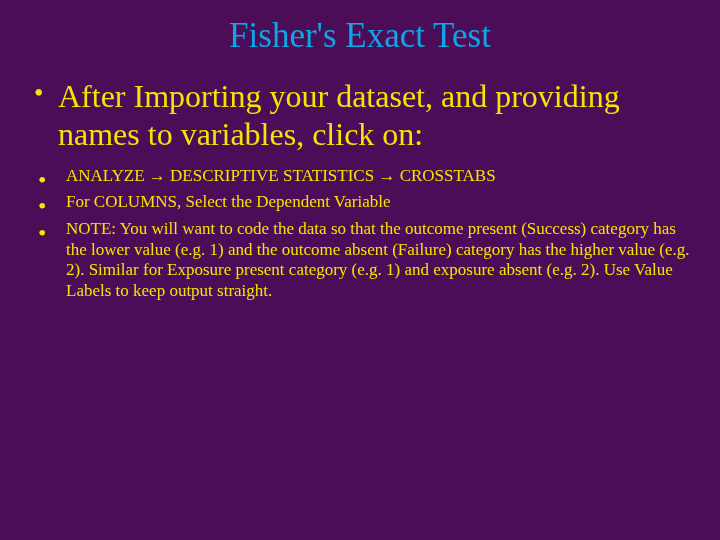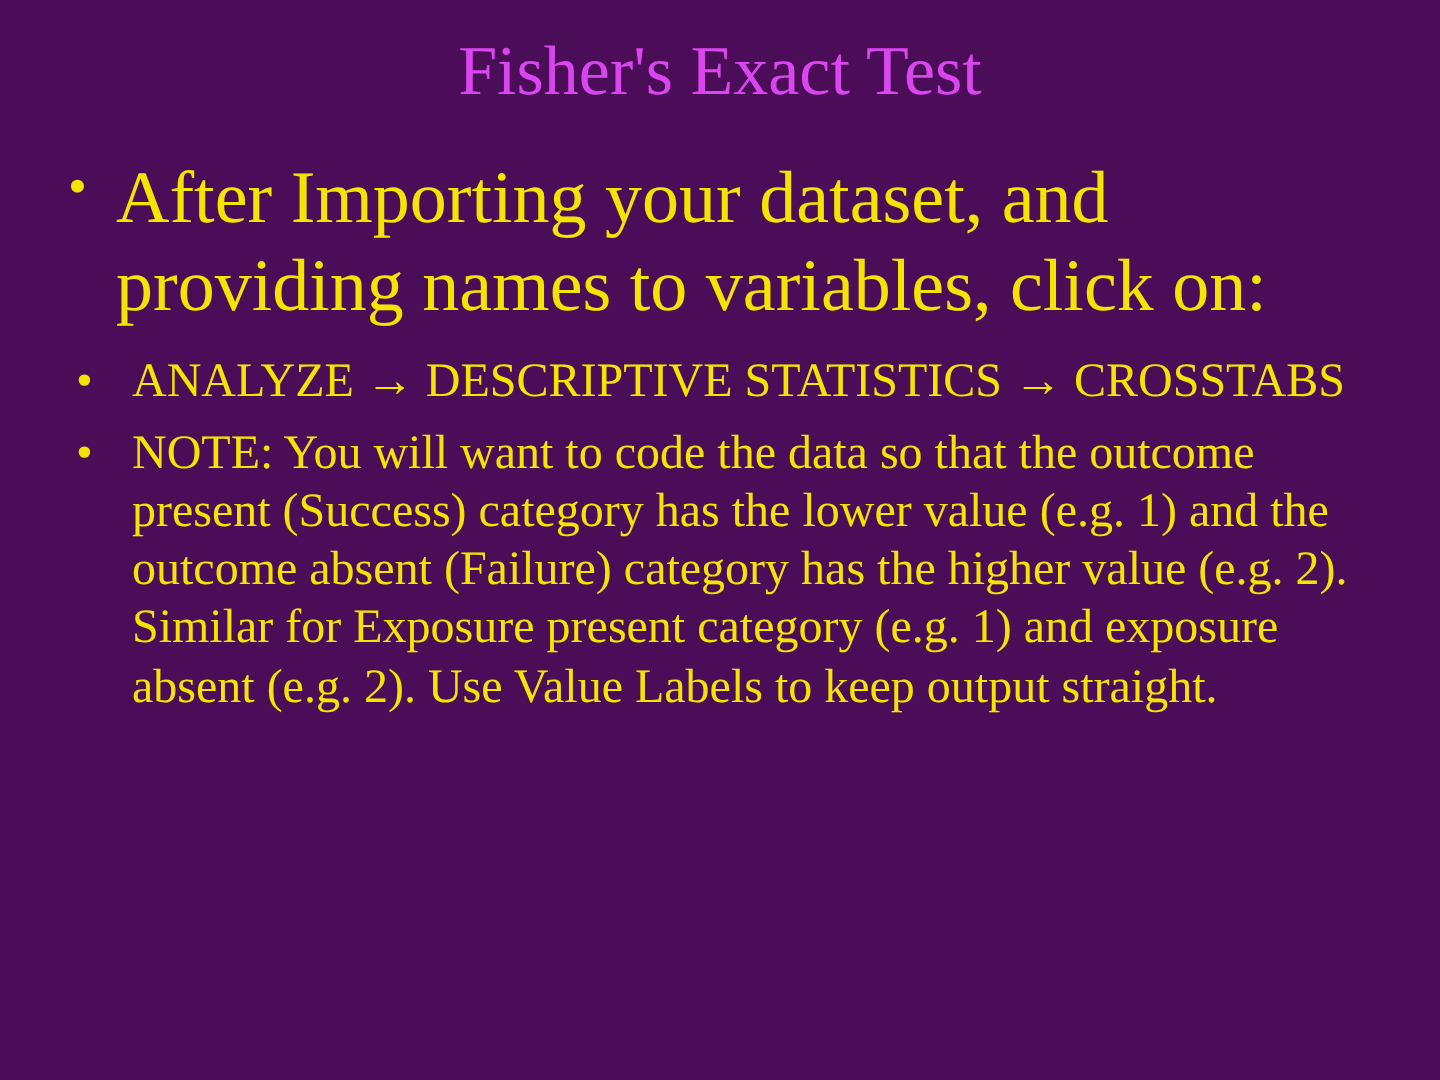--- a/index.html
+++ b/index.html
@@ -14,54 +14,54 @@
   }
   .slide {
     box-sizing: border-box;
     width: 720px;
     height: 540px;
     padding: 16px 30px 20px 30px;
   }
   .title {
     text-align: center;
     font-size: 35px;
-    color: #d946ef;
+    color: #0ea5e9;
     margin: 0 0 22px 0;
     font-weight: normal;
   }
   ul.top {
     list-style: none;
     margin: 0;
     padding: 0;
   }
   ul.top > li {
     position: relative;
     padding-left: 28px;
     margin-bottom: 12px;
-    font-size: 37px;
+    font-size: 32px;
     line-height: 1.18;
   }
   ul.top > li::before {
     content: "•";
     position: absolute;
     left: 4px;
     top: 0;
     color: #f5e400;
     font-size: 27px;
   }
   ul.sub {
     list-style: none;
     margin: 0;
     padding: 0;
   }
   ul.sub > li {
     position: relative;
     padding-left: 36px;
     margin-bottom: 6px;
-    font-size: 24px;
+    font-size: 17px;
     line-height: 1.22;
   }
   ul.sub > li::before {
     content: "•";
     position: absolute;
     left: 8px;
     top: 0;
     color: #f5e400;
     font-size: 24px;
   }
@@ -76,15 +76,16 @@
   <h1 class="title">Fisher's Exact Test</h1>
 
   <ul class="top">
     <li>After Importing your dataset, and providing names to variables, click on:</li>
   </ul>
 
   <ul class="sub">
     <li>
       <span>ANALYZE </span><span class="arrow">→</span><span> DESCRIPTIVE STATISTICS </span><span class="arrow">→</span><span> CROSSTABS</span>
     </li>
+    <li>For COLUMNS, Select the Dependent Variable</li>
     <li>NOTE: You will want to code the data so that the outcome present (Success) category has the lower value (e.g. 1) and the outcome absent (Failure) category has the higher value (e.g. 2). Similar for Exposure present category (e.g. 1) and exposure absent (e.g. 2). Use Value Labels to keep output straight.</li>
   </ul>
 </div>
 
 </body></html>

